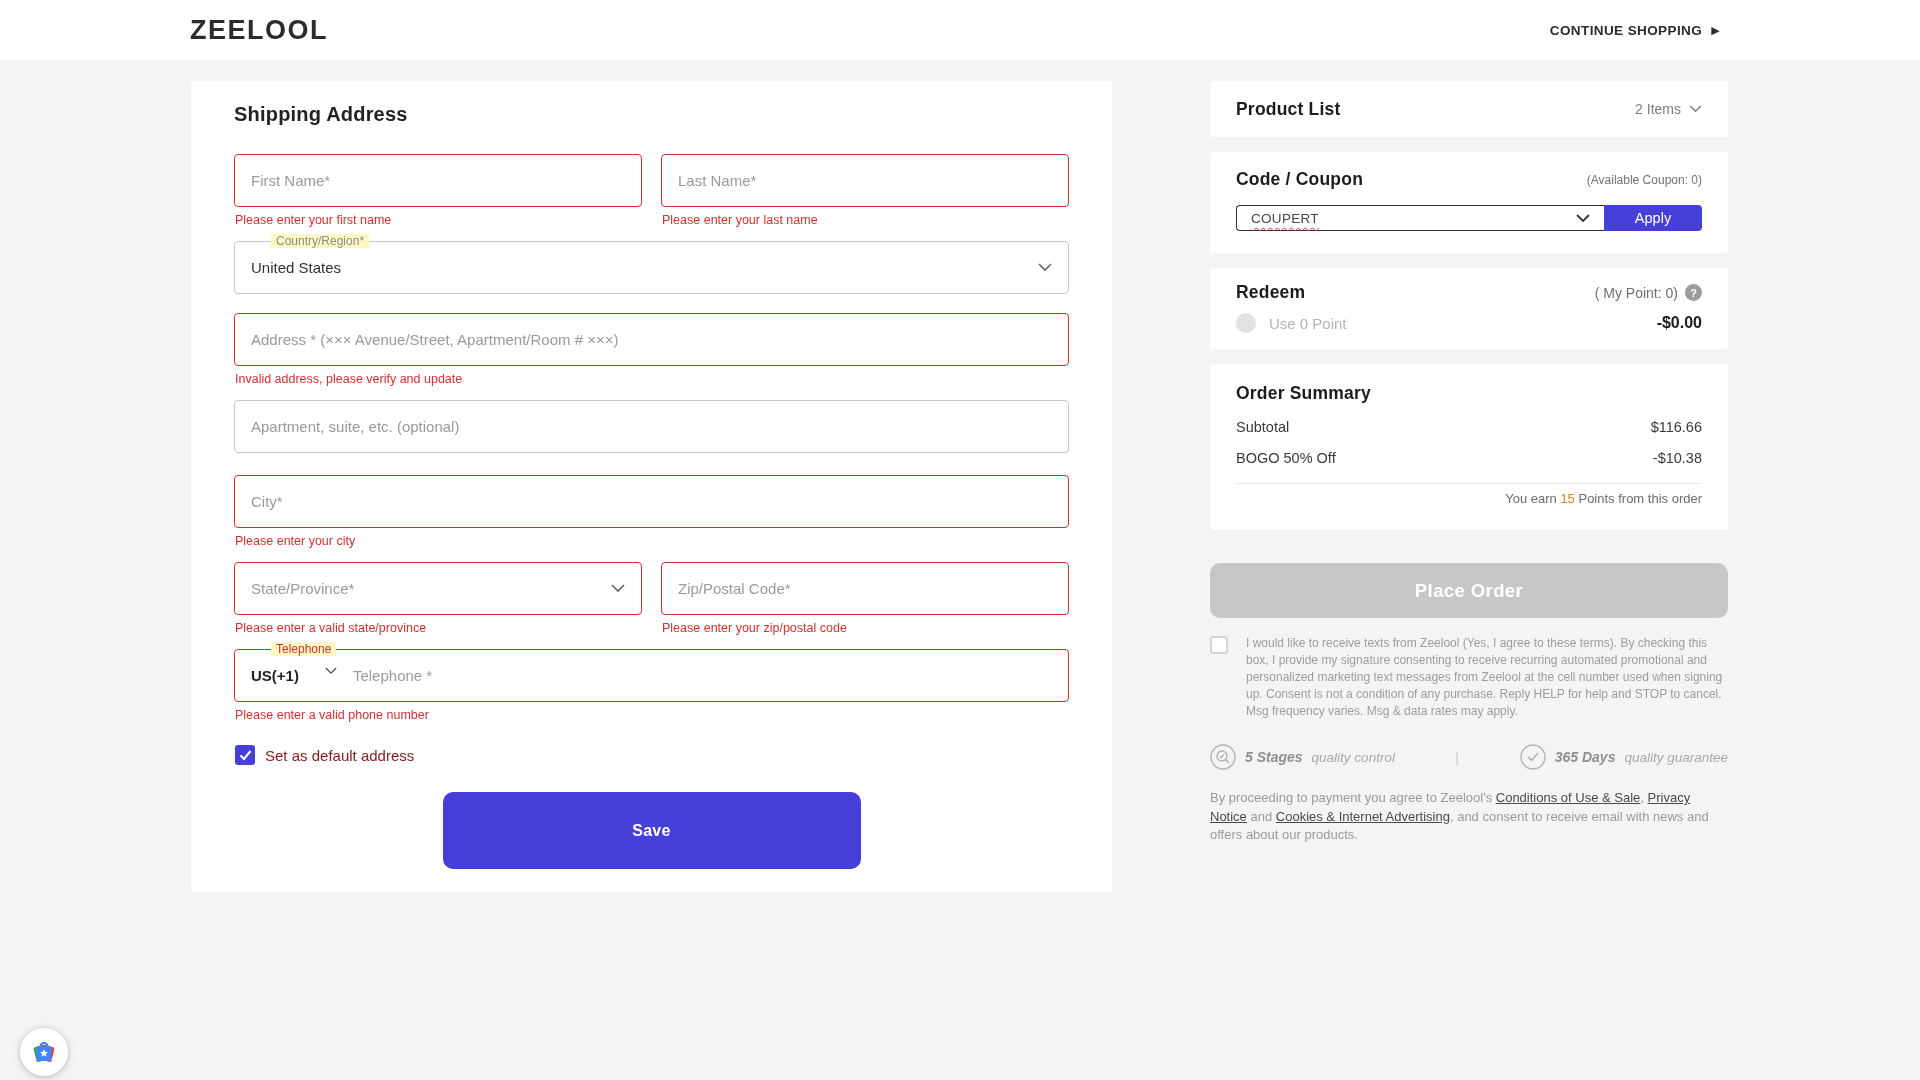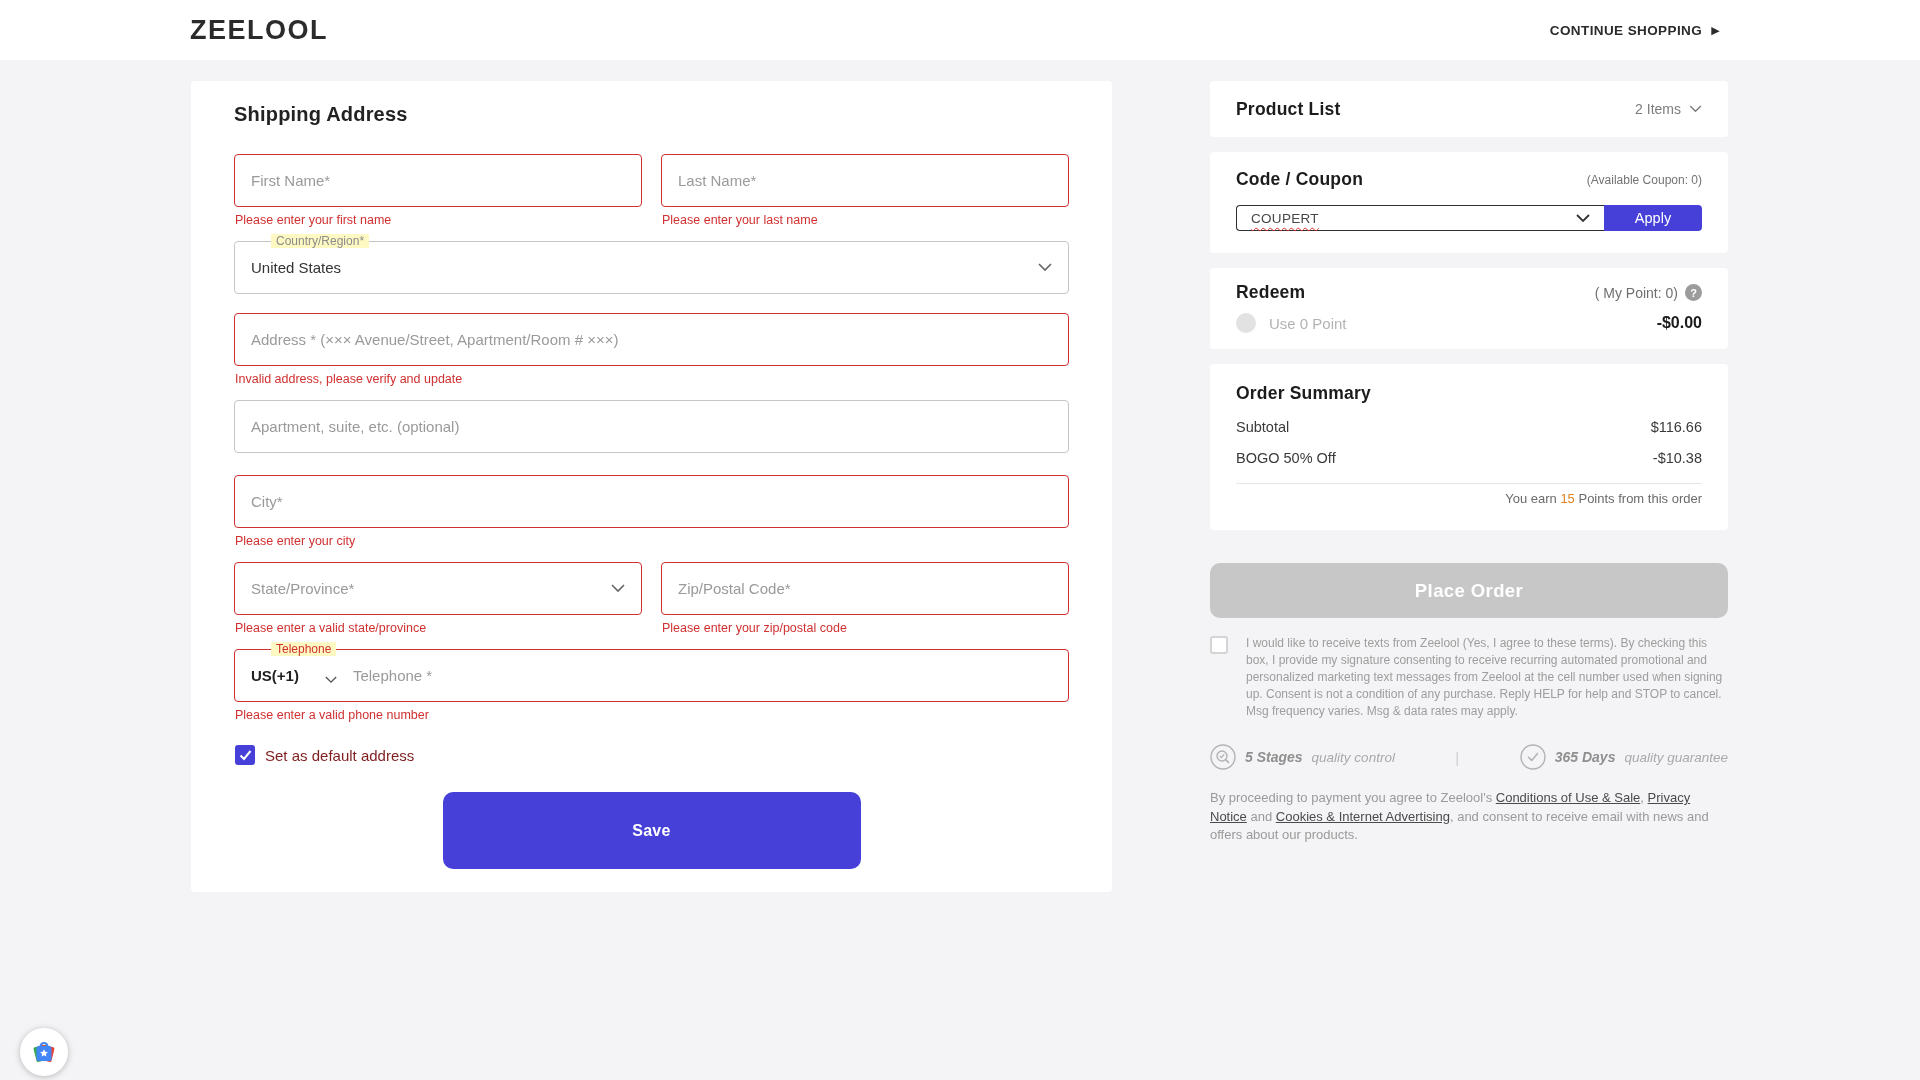--- a/index.html
+++ b/index.html
@@ -51,21 +51,21 @@
   .floatlbl{
     position:absolute;top:-8px;left:12px;background:#fef9c3;padding:0 5px;
     font-size:12px;color:#8b8b8b;line-height:1.2;margin-left:24px;
   }
   .floatlbl.red{color:var(--error);}
   .chev{flex:0 0 auto;margin-left:auto;color:#666;display:flex;align-items:center;}
   .phonebox{
     position:relative;width:100%;height:53px;border:1px solid var(--error);
     border-radius:4px;display:flex;align-items:center;padding:0 16px;background:#fff;
   }
-  .cc{font-size:15px;color:#222;font-weight:600;cursor:pointer;display:flex;align-items:flex-end;gap:26px;}
+  .cc{font-size:15px;color:#222;font-weight:600;cursor:pointer;display:flex;align-items:flex-start;gap:26px;}
   .cc .chev{color:#555;}
   .phone-input{border:none;outline:none;flex:1;font-size:15px;color:#333;margin-left:16px;font-family:inherit;}
   .phone-input::placeholder{color:#9a9a9a;opacity:1;}
   .defrow{display:flex;align-items:center;gap:10px;margin:22px 0 0 1px;cursor:pointer;}
   .cbx{
     width:20px;height:20px;border-radius:3px;background:var(--accent);
     display:flex;align-items:center;justify-content:center;flex:0 0 auto;
   }
   .deflabel{font-size:15px;color:#7f1d1d;}
   .savebtn{

